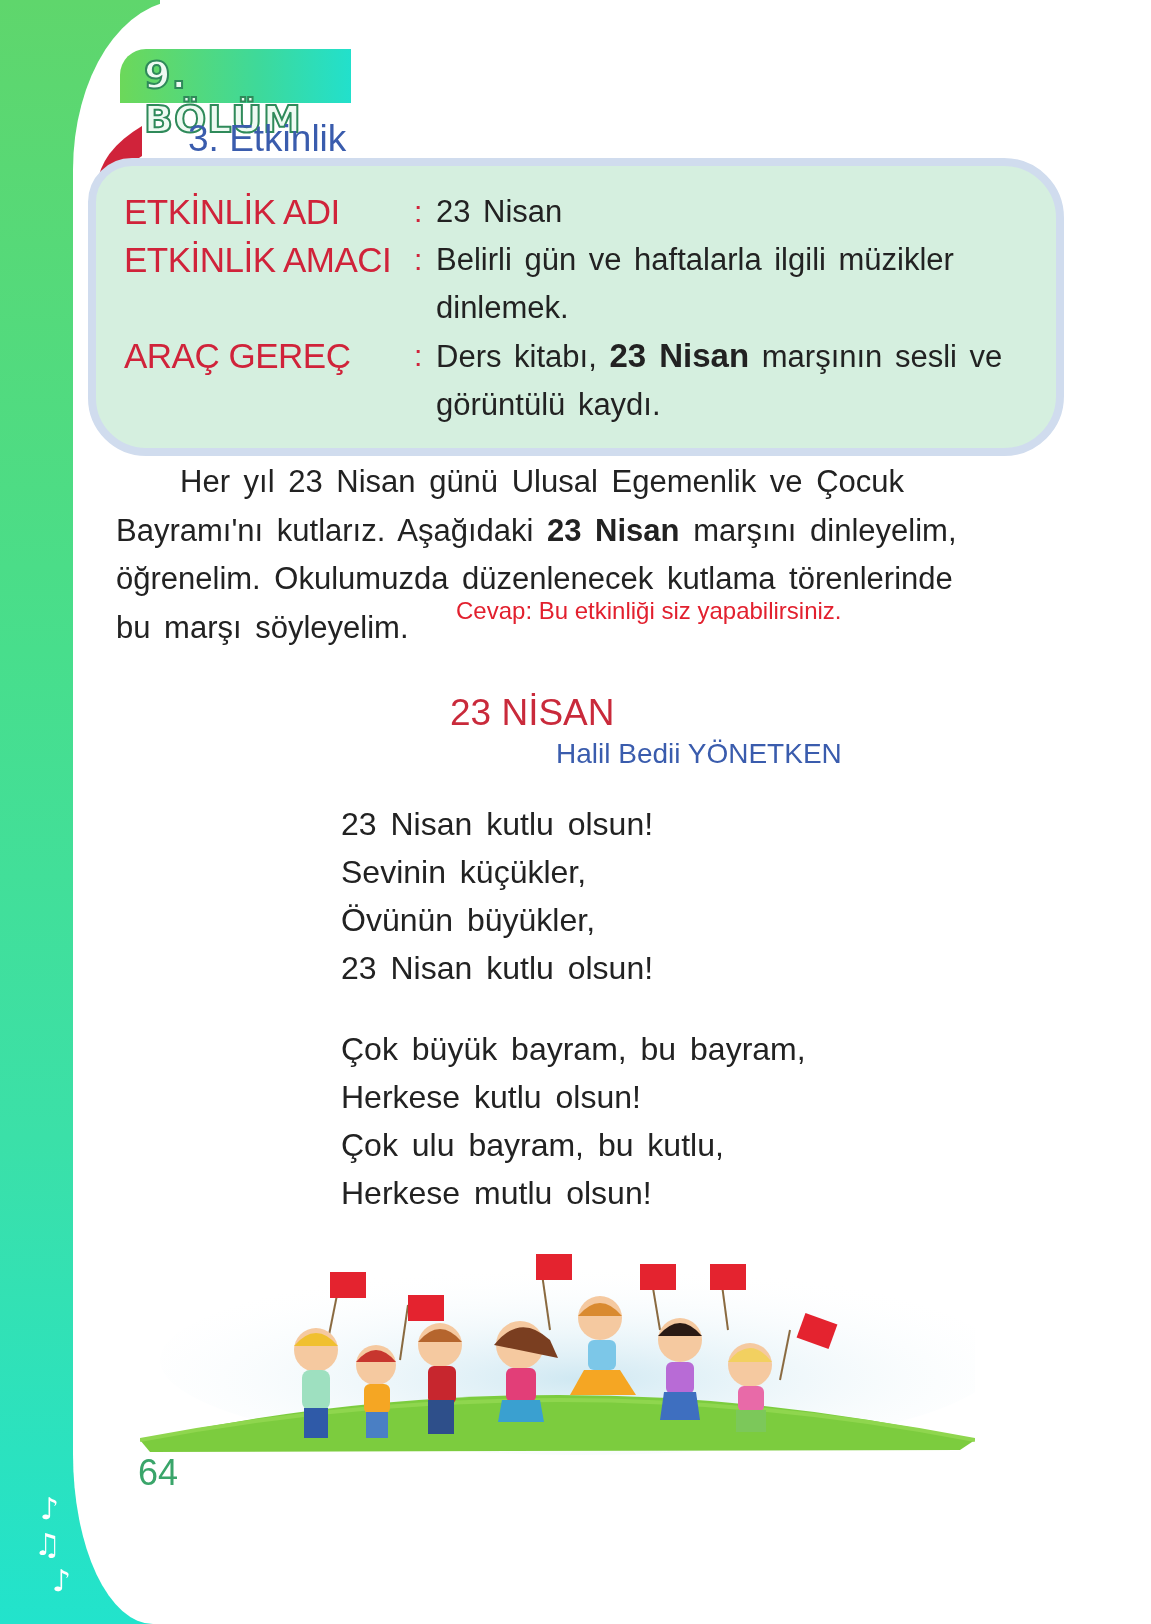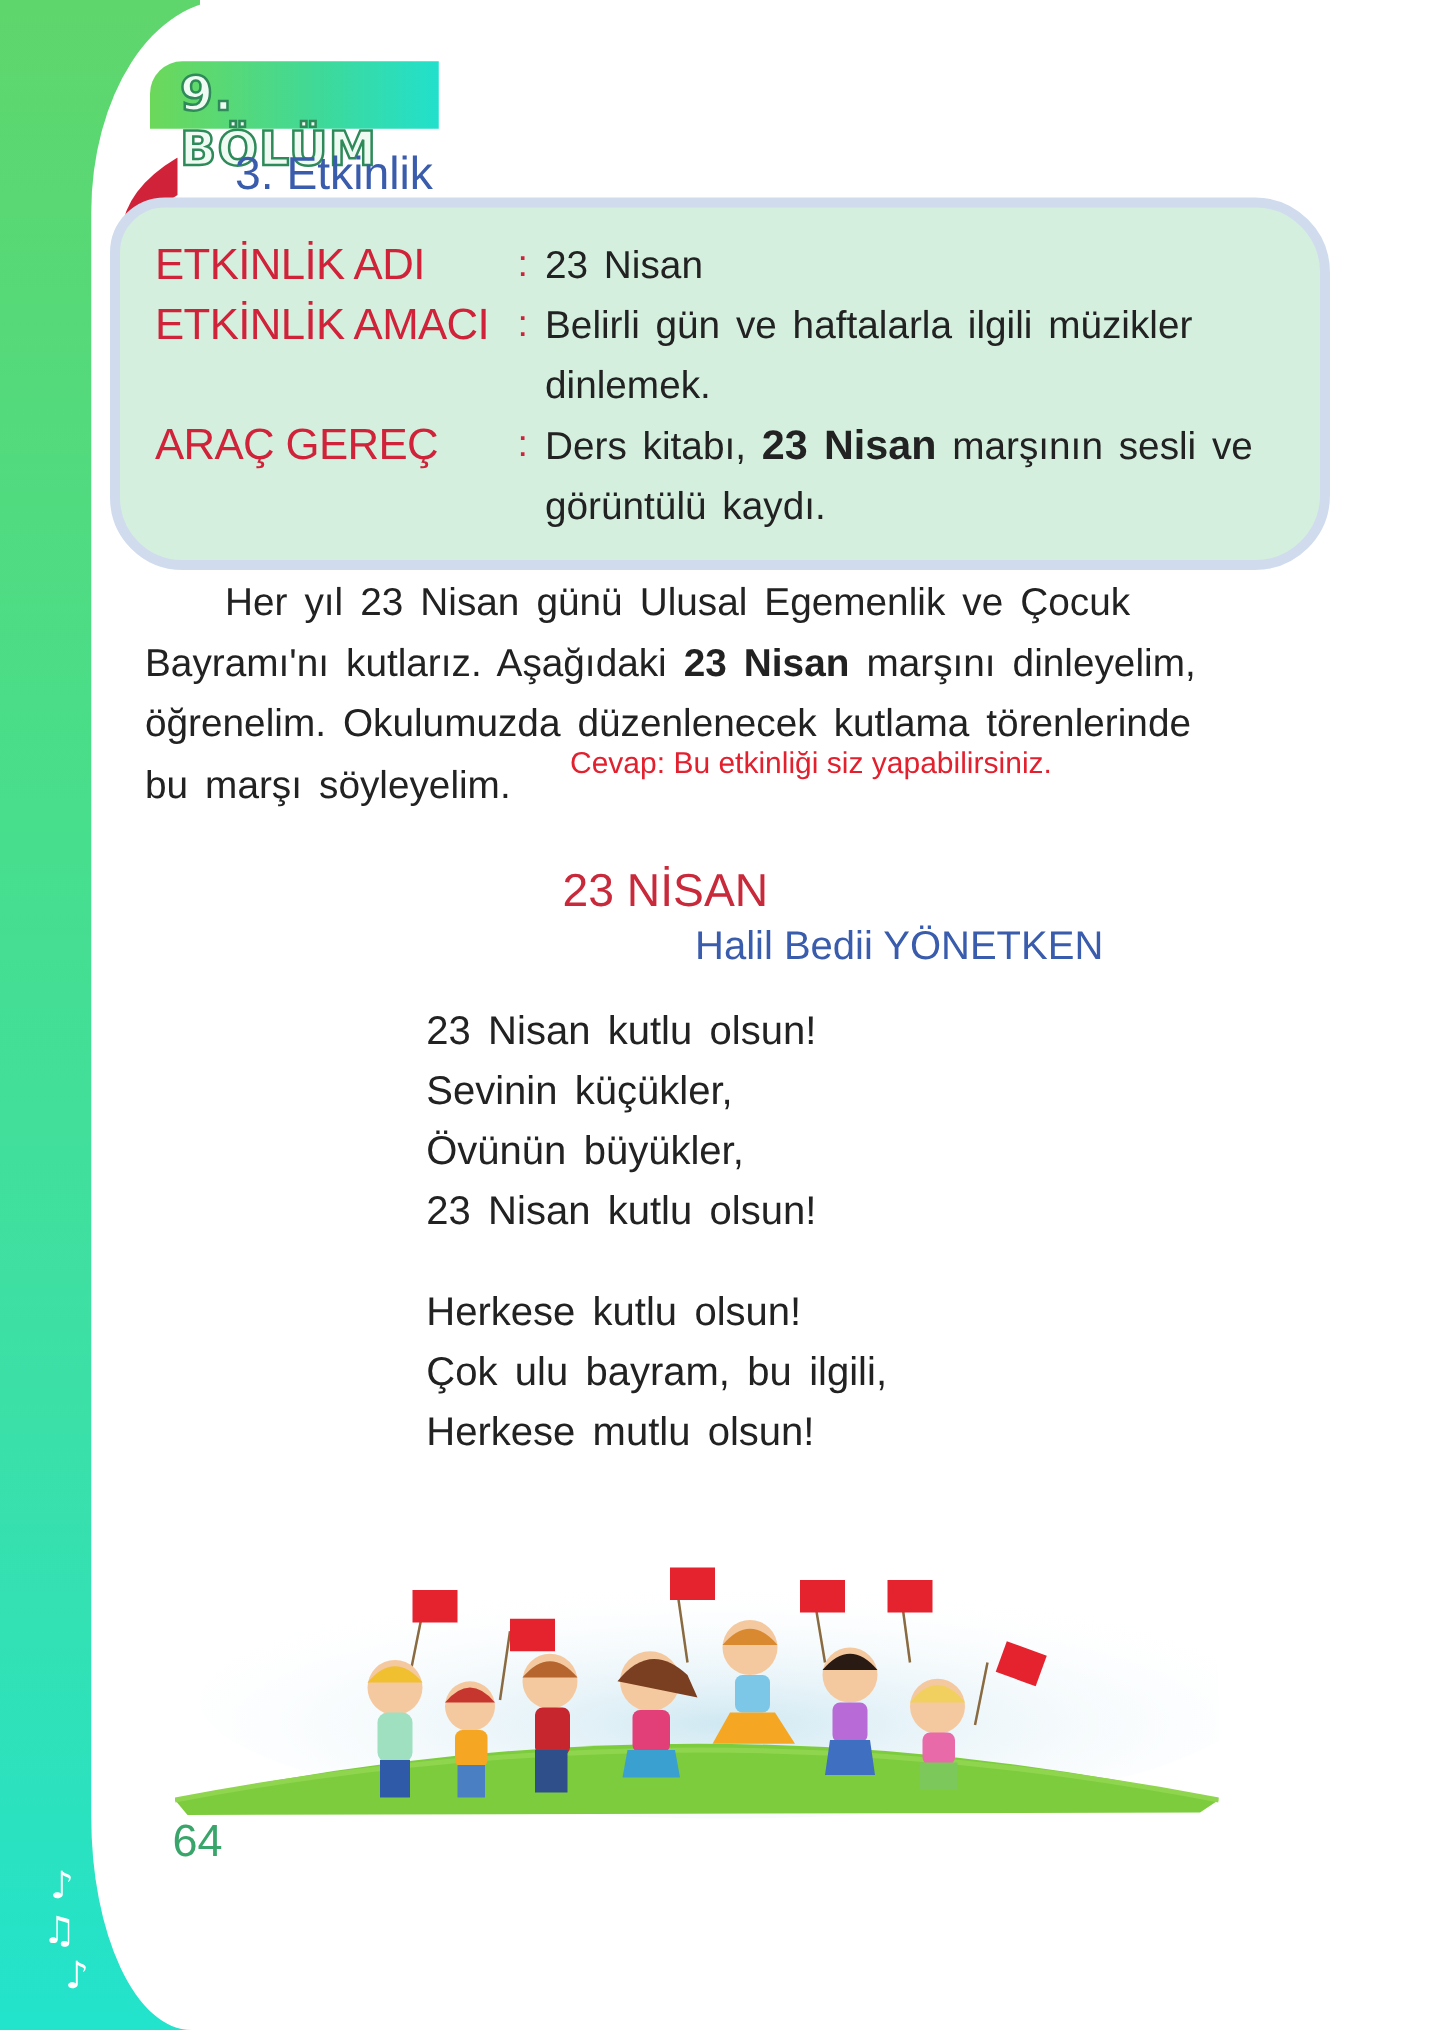--- a/index.html
+++ b/index.html
@@ -69,21 +69,21 @@
     .answer {
       position: absolute; left: 456px; top: 597px;
       font-family: "Liberation Sans", sans-serif; font-size: 24px; color: #e2202e;
     }
     .song-title {
       position: absolute; left: 450px; top: 692px;
       font-family: "Liberation Sans", sans-serif; font-size: 37px; color: #c92a3b;
     }
     .song-author {
       position: absolute; left: 556px; top: 738px;
-      font-family: "Liberation Sans", sans-serif; font-size: 32px; color: #3a5cad;
+      font-family: "Liberation Sans", sans-serif; font-size: 28px; color: #3a5cad;
     }
     .stanza {
       position: absolute; left: 341px;
       font-family: "Liberation Sans", sans-serif; font-size: 32px; line-height: 48px; color: #222;
       word-spacing: 5px;
     }
     .stanza div { white-space: nowrap; }
     .illustration {
       position: absolute; left: 140px; top: 1250px; width: 835px; height: 205px;
     }
@@ -150,22 +150,23 @@
 <div class="song-author">Halil Bedii YÖNETKEN</div>
 
 <div class="stanza" style="top:800px;">
   <div>23 Nisan kutlu olsun!</div>
   <div>Sevinin küçükler,</div>
   <div>Övünün büyükler,</div>
   <div>23 Nisan kutlu olsun!</div>
 </div>
 
 <div class="stanza" style="top:1025px;">
+  <div>Çok büyük bayram, bu bayram,</div>
   <div>Herkese kutlu olsun!</div>
-  <div>Çok ulu bayram, bu ilgili,</div>
+  <div>Çok ulu bayram, bu kutlu,</div>
   <div>Herkese mutlu olsun!</div>
 </div>
 
 <svg class="illustration" viewBox="0 0 835 205">
   <defs>
     <radialGradient id="sky" cx="50%" cy="60%" r="60%">
       <stop offset="0%" stop-color="#cfe8f2"></stop>
       <stop offset="100%" stop-color="#ffffff" stop-opacity="0"></stop>
     </radialGradient>
   </defs>

